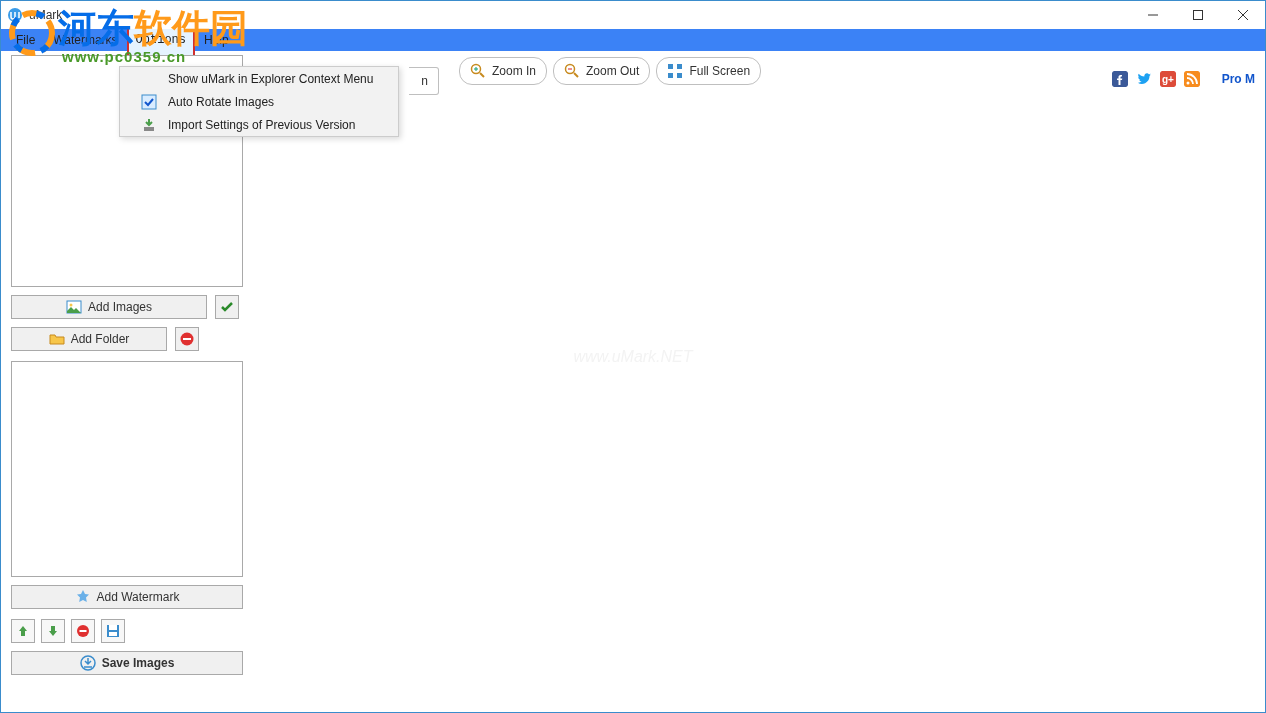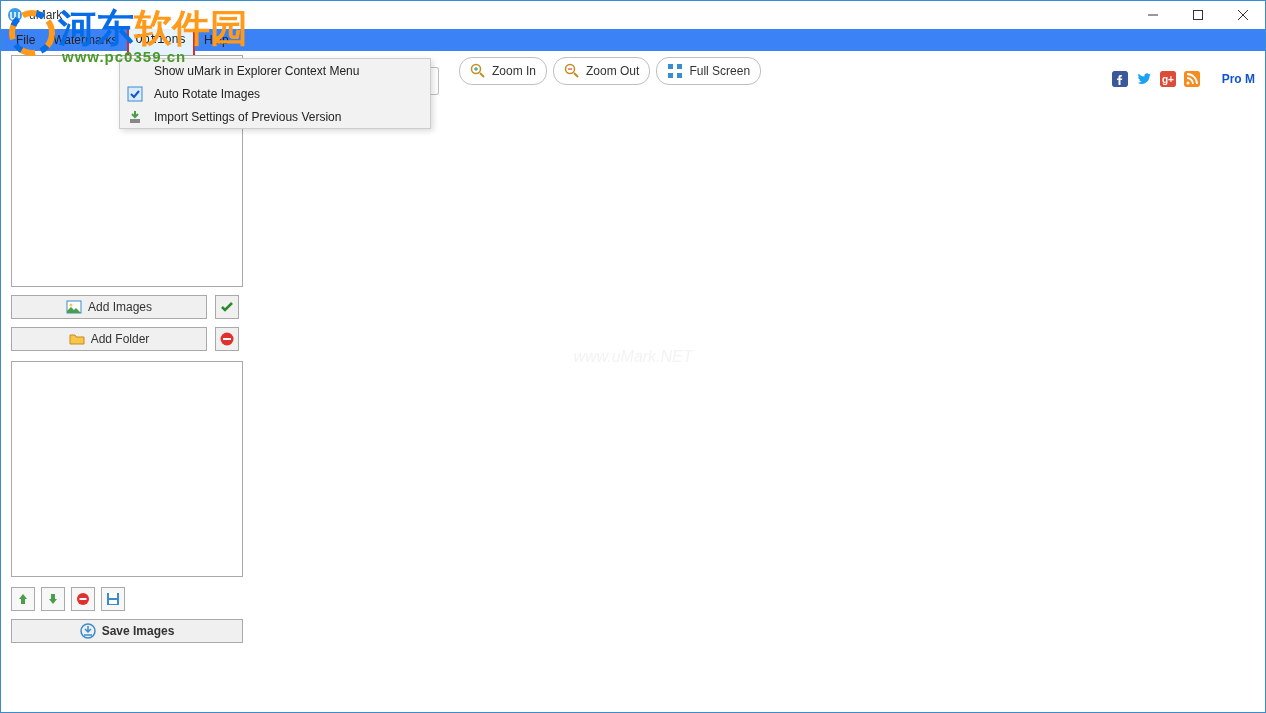--- a/index.html
+++ b/index.html
@@ -33,21 +33,21 @@
 .side-btn { flex: 1; height: 24px; border: 1px solid #a9a9a9; background: #f0f0f0; display: flex; align-items: center; justify-content: center; gap: 6px; font-size: 12px; color: #333; }
 .side-btn.full { width: 232px; }
 .icon-small { width: 16px; height: 16px; }
 .sq-btn { width: 24px; height: 24px; border: 1px solid #a9a9a9; background: #f0f0f0; display: flex; align-items: center; justify-content: center; }
 
 .bottom-tools { display: flex; gap: 6px; margin-top: 10px; }
 .tbtn { width: 24px; height: 24px; border: 1px solid #a9a9a9; background: #f7f7f7; display: flex; align-items: center; justify-content: center; }
 
 .center-wm { position: absolute; left: 50%; top: 50%; transform: translate(-50%, -50%); color: #f3f3f3; font-size: 16px; font-style: italic; user-select: none; }
 
-.dropdown { position: absolute; left: 118px; top: 57px; width: 312px; background: #f2f2f2; border: 1px solid #ccc; box-shadow: 2px 2px 6px rgba(0,0,0,0.15); z-index: 100; }
+.dropdown { position: absolute; left: 118px; top: 65px; width: 280px; background: #f2f2f2; border: 1px solid #ccc; box-shadow: 2px 2px 6px rgba(0,0,0,0.15); z-index: 100; padding-left: 14px; }
 .dropdown .dd-item { height: 23px; display: flex; align-items: center; padding-left: 34px; font-size: 12px; color: #222; position: relative; }
 .dropdown .dd-item .dd-icon { position: absolute; left: 6px; width: 18px; height: 18px; display: flex; align-items: center; justify-content: center; }
 .dropdown .dd-item.highlighted { border: 2px solid #d03030; padding-left: 32px; height: 23px; }
 
 .overlay-watermark { position: absolute; left: 7px; top: 2px; z-index: 200; pointer-events: none; }
 .overlay-watermark .cn-text { font-size: 38px; font-weight: bold; font-family: "SimHei", "Microsoft YaHei", sans-serif; }
 .overlay-watermark .cn-blue { color: #056de8; }
 .overlay-watermark .cn-orange { color: #ff9a1a; }
 .overlay-watermark .url { font-size: 15px; color: #4a9a2a; font-weight: bold; letter-spacing: 1px; margin-top: -6px; margin-left: 54px; }
 .overlay-watermark .logo-circle { position: absolute; left: 0; top: 6px; width: 48px; height: 48px; }
@@ -158,36 +158,44 @@
       <span>Add Images</span>
     </div>
     <div class="sq-btn">
       <svg class="icon-small" viewBox="0 0 16 16">
           <path d="M3 8l3 3 7-7" stroke="#2a8a2a" stroke-width="2.5" fill="none"></path>
         </svg>
     </div>
   </div>
 
   <div class="side-row">
-    <div class="side-btn" style="width:196px; flex:none;text-align:right;">
+    <div class="side-btn" style="width:156px; flex:none;text-align:right;">
       <svg class="icon-small" viewBox="0 0 16 16">
           <path d="M1 4h5l1 2h8v7H1z" fill="#f7c64a" stroke="#c78a1e"></path>
         </svg>
       <span>Add Folder</span>
     </div>
     <div class="sq-btn">
       <svg class="icon-small" viewBox="0 0 16 16">
           <circle cx="8" cy="8" r="6.5" fill="#e03030"></circle>
           <rect x="4" y="7" width="8" height="2" fill="#fff"></rect>
         </svg>
     </div>
   </div>
 
   <div class="panel-box wm"></div>
 
+  <div class="side-row">
+    <div class="side-btn full">
+      <svg class="icon-small" viewBox="0 0 16 16">
+          <path d="M8 1l2 4 4 .5-3 3 .8 4.5L8 11l-3.8 2 .8-4.5-3-3L6 5z" fill="#6ab0e8"></path>
+        </svg>
+      <span>Add Watermark</span>
+    </div>
+  </div>
 
   <div class="bottom-tools">
     <div class="tbtn">
         <svg width="14" height="14">
           <path d="M7 2l4 5H9v5H5V7H3z" fill="#4a9e4a"></path>
         </svg>
       </div>
     <div class="tbtn">
         <svg width="14" height="14">
           <path d="M7 12l4-5H9V2H5v5H3z" fill="#4a9e4a"></path>

